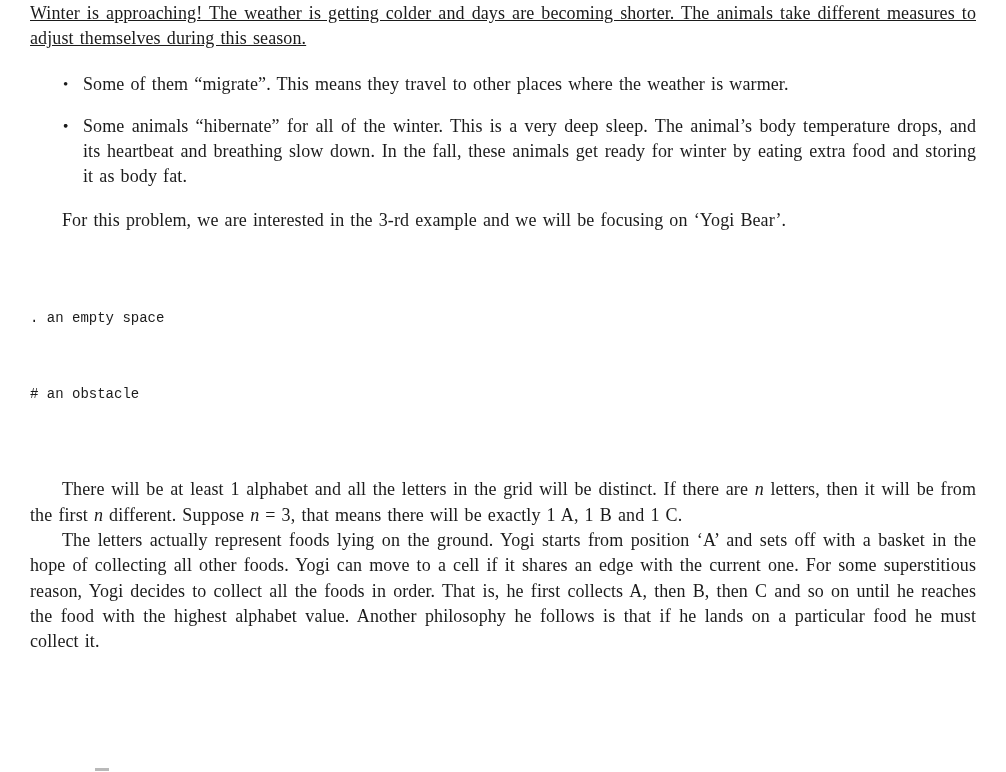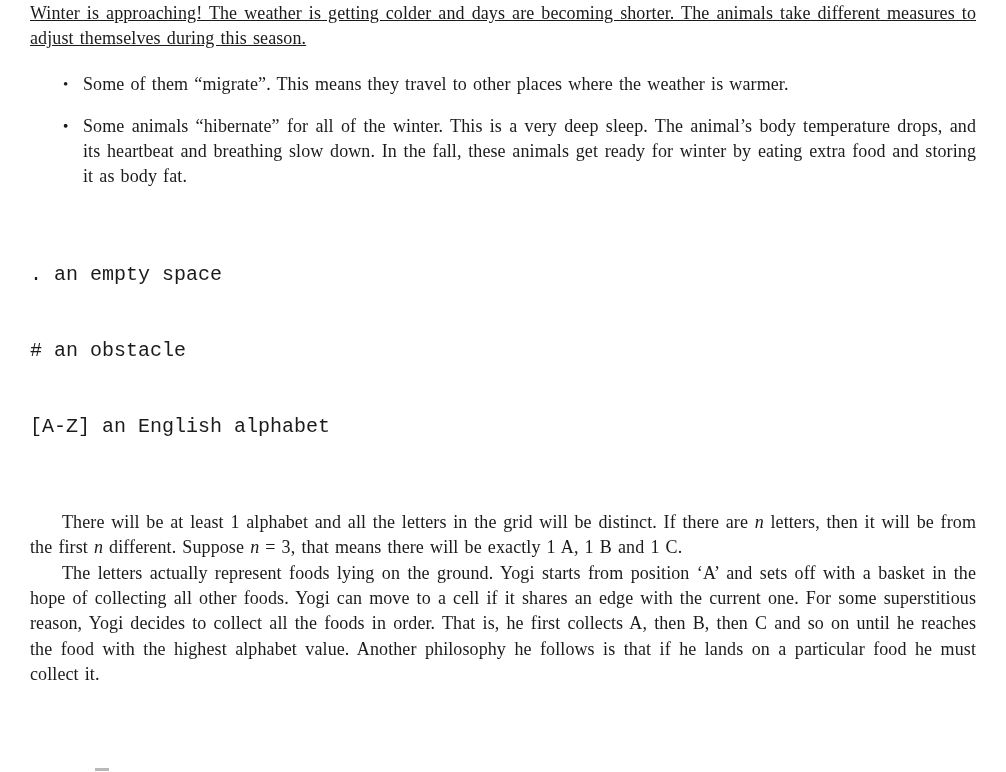--- a/index.html
+++ b/index.html
@@ -43,21 +43,21 @@
   }
   ul.item-list li .bullet {
     position: absolute;
     left: -20px;
     top: 0;
     font-size: 15px;
   }
   .code-block {
     margin: 22px 0 20px 0;
     font-family: "Liberation Mono", "DejaVu Sans Mono", monospace;
-    font-size: 20px;
+    font-size: 14px;
     line-height: 25.3px;
     letter-spacing: 0;
     word-spacing: 0;
     white-space: pre;
   }
   .clipped-fragment {
     position: absolute;
     left: 95px;
     top: 768px;
     width: 14px;
@@ -79,26 +79,26 @@
     </li>
     <li>
       <span class="bullet">•</span>
     </li>
     <li>
       <span class="bullet">•</span>
       <span>Some animals “hibernate” for all of the winter. This is a very deep sleep. The animal’s body temperature drops, and its heartbeat and breathing slow down. In the fall, these animals get ready for winter by eating extra food and storing it as body fat.</span>
     </li>
   </ul>
 
+  <p>For this problem, we are interested in the 3-rd example and we will be focusing on ‘Yogi Bear’.</p>
 
 
   <div class="code-block">
     <div>. an empty space</div>
     <div># an obstacle</div>
-    <div>[A-Z] an English alphabet</div>
   </div>
 
   <p>
     <span>There will be at least 1 alphabet and all the letters in the grid will be distinct. If there are </span><span class="math">n</span><span> letters, then it will be from the first </span><span class="math">n</span><span> different. Suppose </span><span class="math">n</span><span> = 3, that means there will be exactly 1 A, 1 B and 1 C.</span>
   </p>
 
   <p>The letters actually represent foods lying on the ground. Yogi starts from position ‘A’ and sets off with a basket in the hope of collecting all other foods. Yogi can move to a cell if it shares an edge with the current one. For some superstitious reason, Yogi decides to collect all the foods in order. That is, he first collects A, then B, then C and so on until he reaches the food with the highest alphabet value. Another philosophy he follows is that if he lands on a particular food he must collect it.</p>
 
 </div>
 

